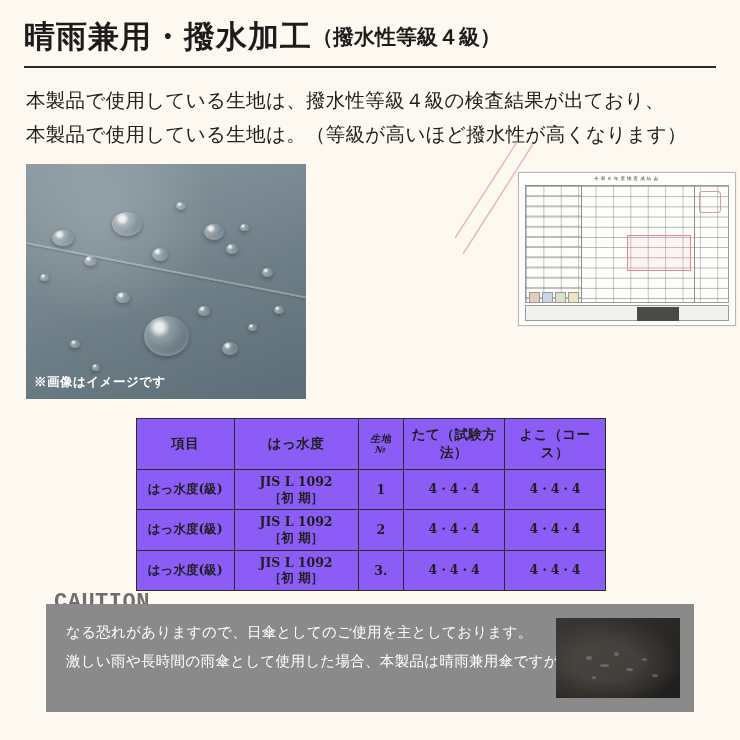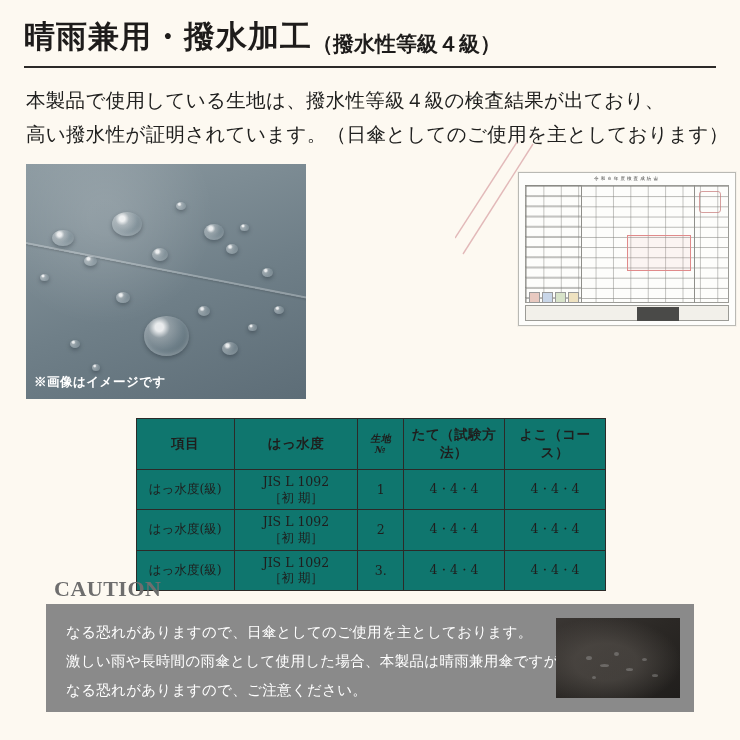--- a/index.html
+++ b/index.html
@@ -18,21 +18,21 @@
     position: relative;
     width: 740px;
     height: 740px;
     box-sizing: border-box;
     padding: 0 22px;
   }
 
   
   .title-row {
     display: flex;
-    align-items: flex-end;
+    align-items: center;
     padding-top: 16px;
     padding-bottom: 8px;
     border-bottom: 2px solid #2c2a28;
     margin: 0 2px 0 2px;
   }
   .title-main {
     font-family: "DejaVu Serif", serif;
     font-size: 31px;
     letter-spacing: 1px;
     font-weight: 700;
@@ -206,38 +206,39 @@
   
   .table-wrap {
     position: absolute;
     left: 136px;
     top: 418px;
     width: 470px;
   }
   table.spec {
     border-collapse: collapse;
     width: 470px;
-    background: #0f766e;
+    background: #8b5cf6;
     font-family: "DejaVu Serif", serif;
   }
   table.spec th, table.spec td {
     border: 1px solid #2c2a28;
     text-align: center;
     color: #1f1e1d;
   }
   table.spec thead th {
     font-size: 13.5px;
     font-weight: 700;
     padding: 7px 2px;
     letter-spacing: 0.5px;
   }
   table.spec tbody td {
     font-size: 12.5px;
     padding: 4px 9px;
     height: 30px;
+    font-weight: bold;
   }
   .c-item { width: 98px; }
   .c-method { width: 126px; }
   .c-no { width: 42px; font-size: 11px !important; font-style: italic; }
   .c-tate { width: 102px; }
   .c-yoko { width: 102px; }
   .method-l1 { display: block; line-height: 1.25; }
   .method-l2 { display: block; line-height: 1.25; }
   .no-small { font-size: 10px; display: block; line-height: 1.1; }
 
@@ -249,22 +250,22 @@
     font-size: 12.5px;
     color: #55504c;
     letter-spacing: 0.2px;
     white-space: nowrap;
   }
 
   
   .caution-title {
     position: absolute;
     left: 54px;
-    top: 576px;
-    font-family: Liberation Serif, serif;
+    top: 590px;
+    font-family: Liberation Mono, monospace;
     font-size: 22px;
     font-weight: 700;
     color: #6e6e6e;
     letter-spacing: 0.5px;
   }
   .caution-box {
     position: absolute;
     left: 46px;
     top: 604px;
     width: 648px;
@@ -306,21 +307,21 @@
 
 <div class="page">
 
   <div class="title-row">
     <span class="title-main">晴雨兼用・撥水加工</span>
     <span class="title-sub">（撥水性等級４級）</span>
   </div>
 
   <div class="lead">
     <div>本製品で使用している生地は、撥水性等級４級の検査結果が出ており、</div>
-    <div>高い撥水性が証明されています。（日傘としてのご使用を主としております）</div>
+    <div>本製品で使用している生地は。（等級が高いほど撥水性が高くなります）</div>
   </div>
 
   <div class="media-row">
 
     <div class="photo">
       <div class="seam"></div>
 
       <span class="drop" style="left:26px;  top:66px;  width:22px; height:16px;"></span>
       <span class="drop" style="left:58px;  top:92px;  width:13px; height:10px;"></span>
       <span class="drop" style="left:86px;  top:48px;  width:30px; height:24px;"></span>
@@ -415,21 +416,20 @@
       </tbody>
     </table>
   </div>
 
 
   <div class="caution-title">CAUTION</div>
   <div class="caution-box">
     <div class="caution-text">
       <div>なる恐れがありますので、日傘としてのご使用を主としております。</div>
       <div>激しい雨や長時間の雨傘として使用した場合、本製品は晴雨兼用傘ですが</div>
-      <div>なる恐れがありますので、ご注意ください。</div>
     </div>
     <div class="caution-photo">
       <span style="left:30px; top:38px; width:6px; height:4px;"></span>
       <span style="left:44px; top:46px; width:9px; height:3px;"></span>
       <span style="left:58px; top:34px; width:5px; height:4px;"></span>
       <span style="left:70px; top:50px; width:7px; height:3px;"></span>
       <span style="left:86px; top:40px; width:5px; height:3px;"></span>
       <span style="left:36px; top:58px; width:4px; height:3px;"></span>
       <span style="left:96px; top:56px; width:6px; height:3px;"></span>
     </div>

